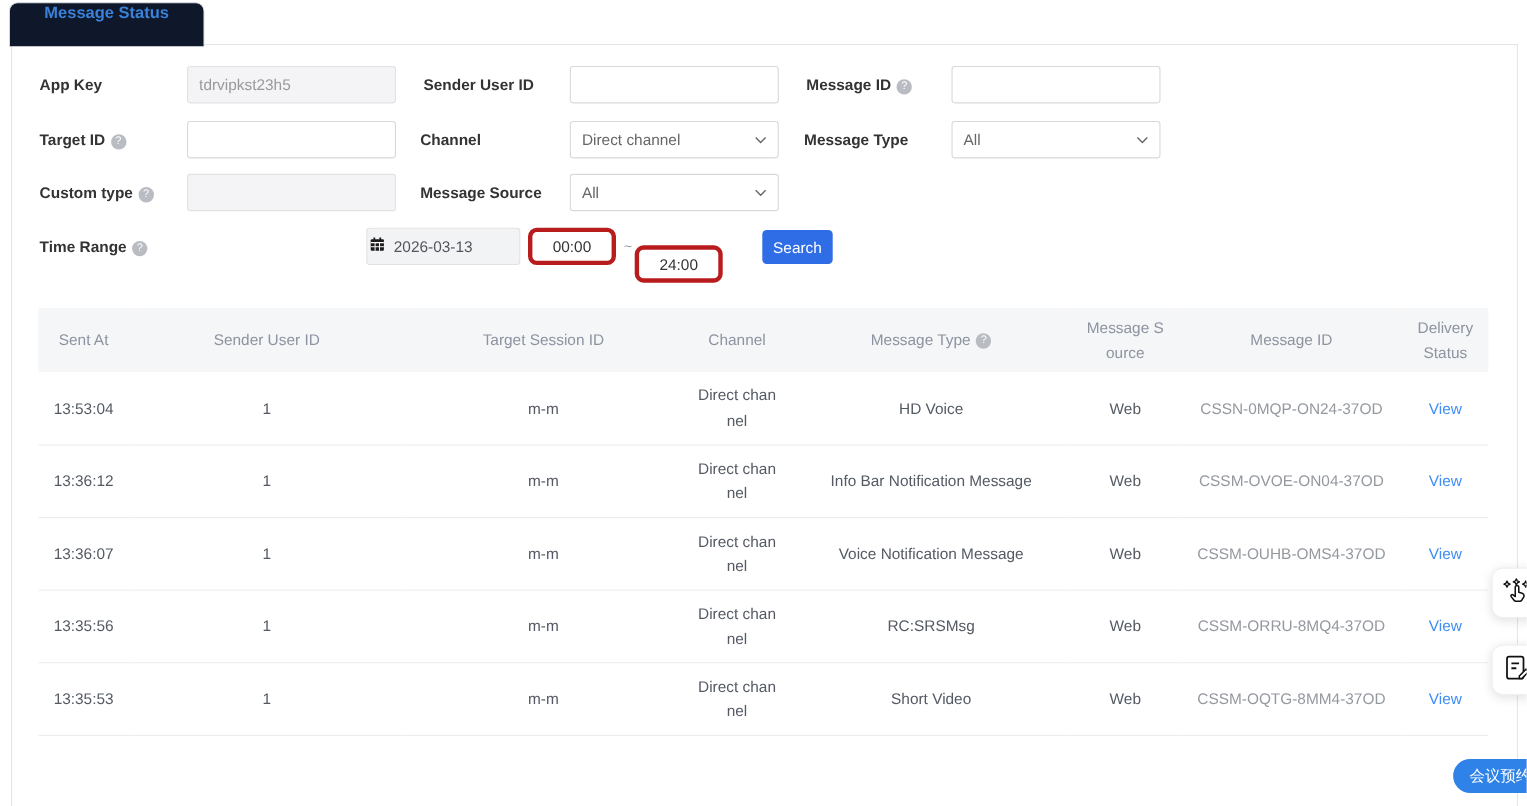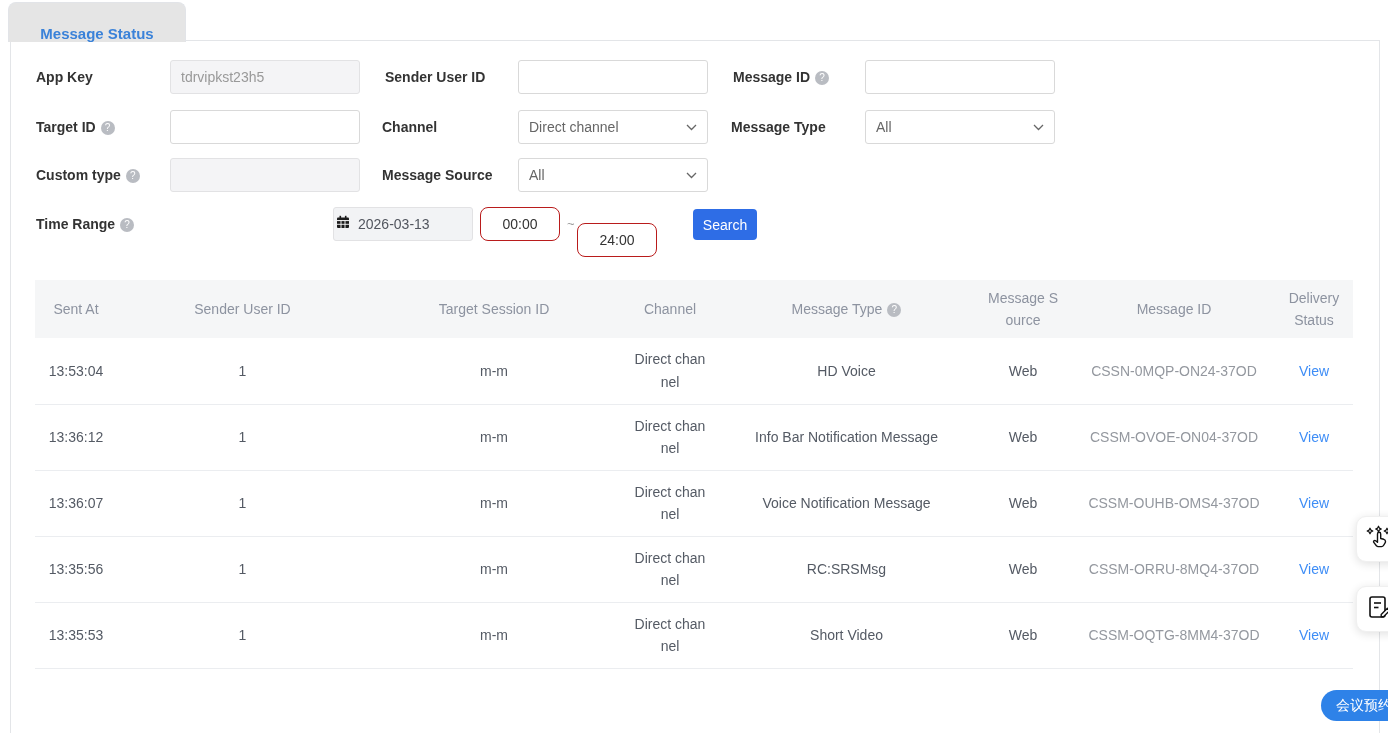--- a/index.html
+++ b/index.html
@@ -4,23 +4,23 @@
 <style>
   * { margin:0; padding:0; box-sizing:border-box; }
   html,body { background:#fff; }
   body { font-family:"Liberation Sans","DejaVu Sans",sans-serif; }
 
   .page { position:relative; width:1388px; height:733px; overflow:hidden; background:#fff; }
 
   
   .tab {
     position:absolute; left:8px; top:2px; width:178px; height:40px; z-index:3;
-    background:#e5e5e5; border:1px solid #e2e4e8; border-bottom:none;
+    background:#0f172a; border:1px solid #e2e4e8; border-bottom:none;
     border-radius:8px 8px 0 0;
-    display:flex; align-items:flex-end; justify-content:center;
+    display:flex; align-items:flex-start; justify-content:center;
   }
   .tab span { color:#3a82d9; font-size:15px; font-weight:bold; }
 
   
   .panel {
     position:absolute; left:10px; top:40px; width:1370px; height:760px;
     border:1px solid #e3e5e8; background:#fff;
   }
 
   
@@ -43,21 +43,21 @@
   }
   .sel .val { font-size:14px; color:#666; }
   .sel .chev { margin-left:auto; display:flex; }
   .datebox {
     position:absolute; height:34px; border:1px solid #e2e2e4; border-radius:3px;
     background:#f2f3f5; display:flex; align-items:center; padding:0 2px;
   }
   .datebox .val { font-size:14px; color:#51555e; margin-left:8px; }
   .sel .cal { display:flex; margin-right:8px; }
   .timein {
-    position:absolute; width:80px; height:34px; border:1px solid #b91c1c; border-radius:8px;
+    position:absolute; width:80px; height:34px; border:4px solid #b91c1c; border-radius:8px;
     background:#fff; font-size:14px; color:#333; text-align:center; outline:none;
     font-family:"Liberation Sans","DejaVu Sans",sans-serif;
   }
   .tilde { position:absolute; font-size:13px; color:#999; height:34px; line-height:34px; }
   .search-btn {
     position:absolute; left:682px; top:168px; width:64px; height:31px;
     background:#2e6de6; border:none; border-radius:4px; color:#fff; font-size:14px;
     cursor:pointer; font-family:"Liberation Sans","DejaVu Sans",sans-serif;
   }
 

